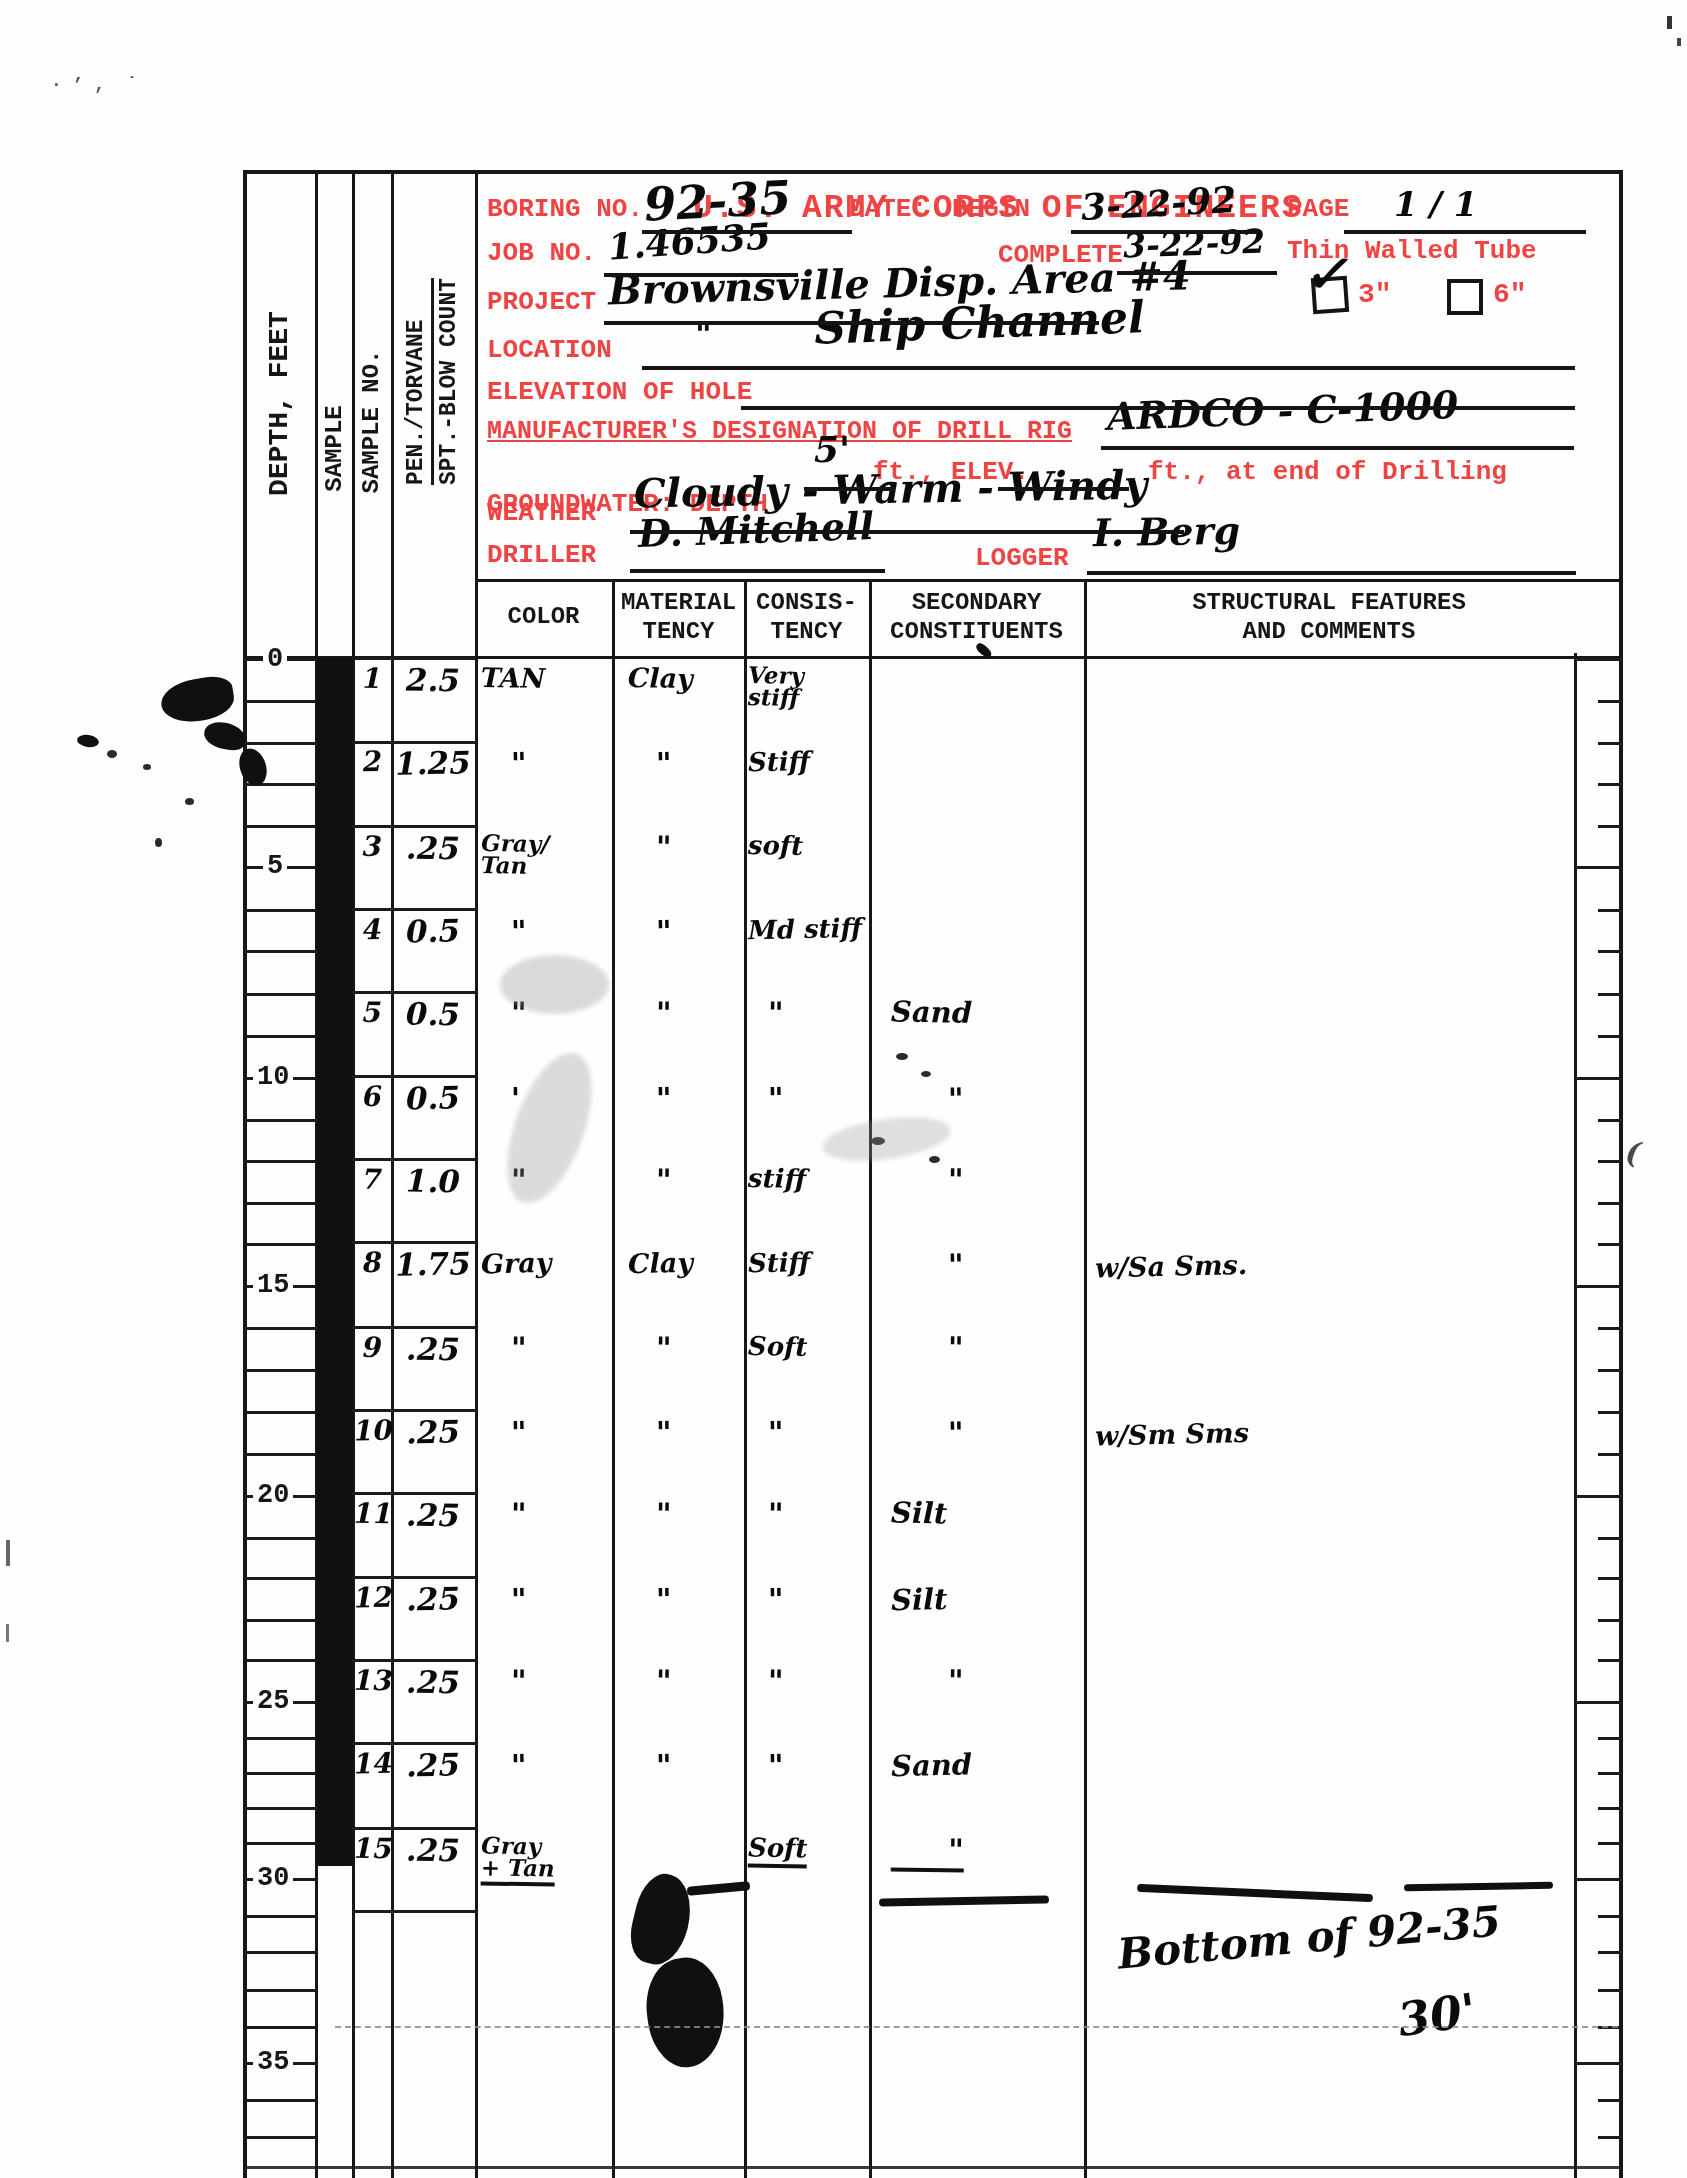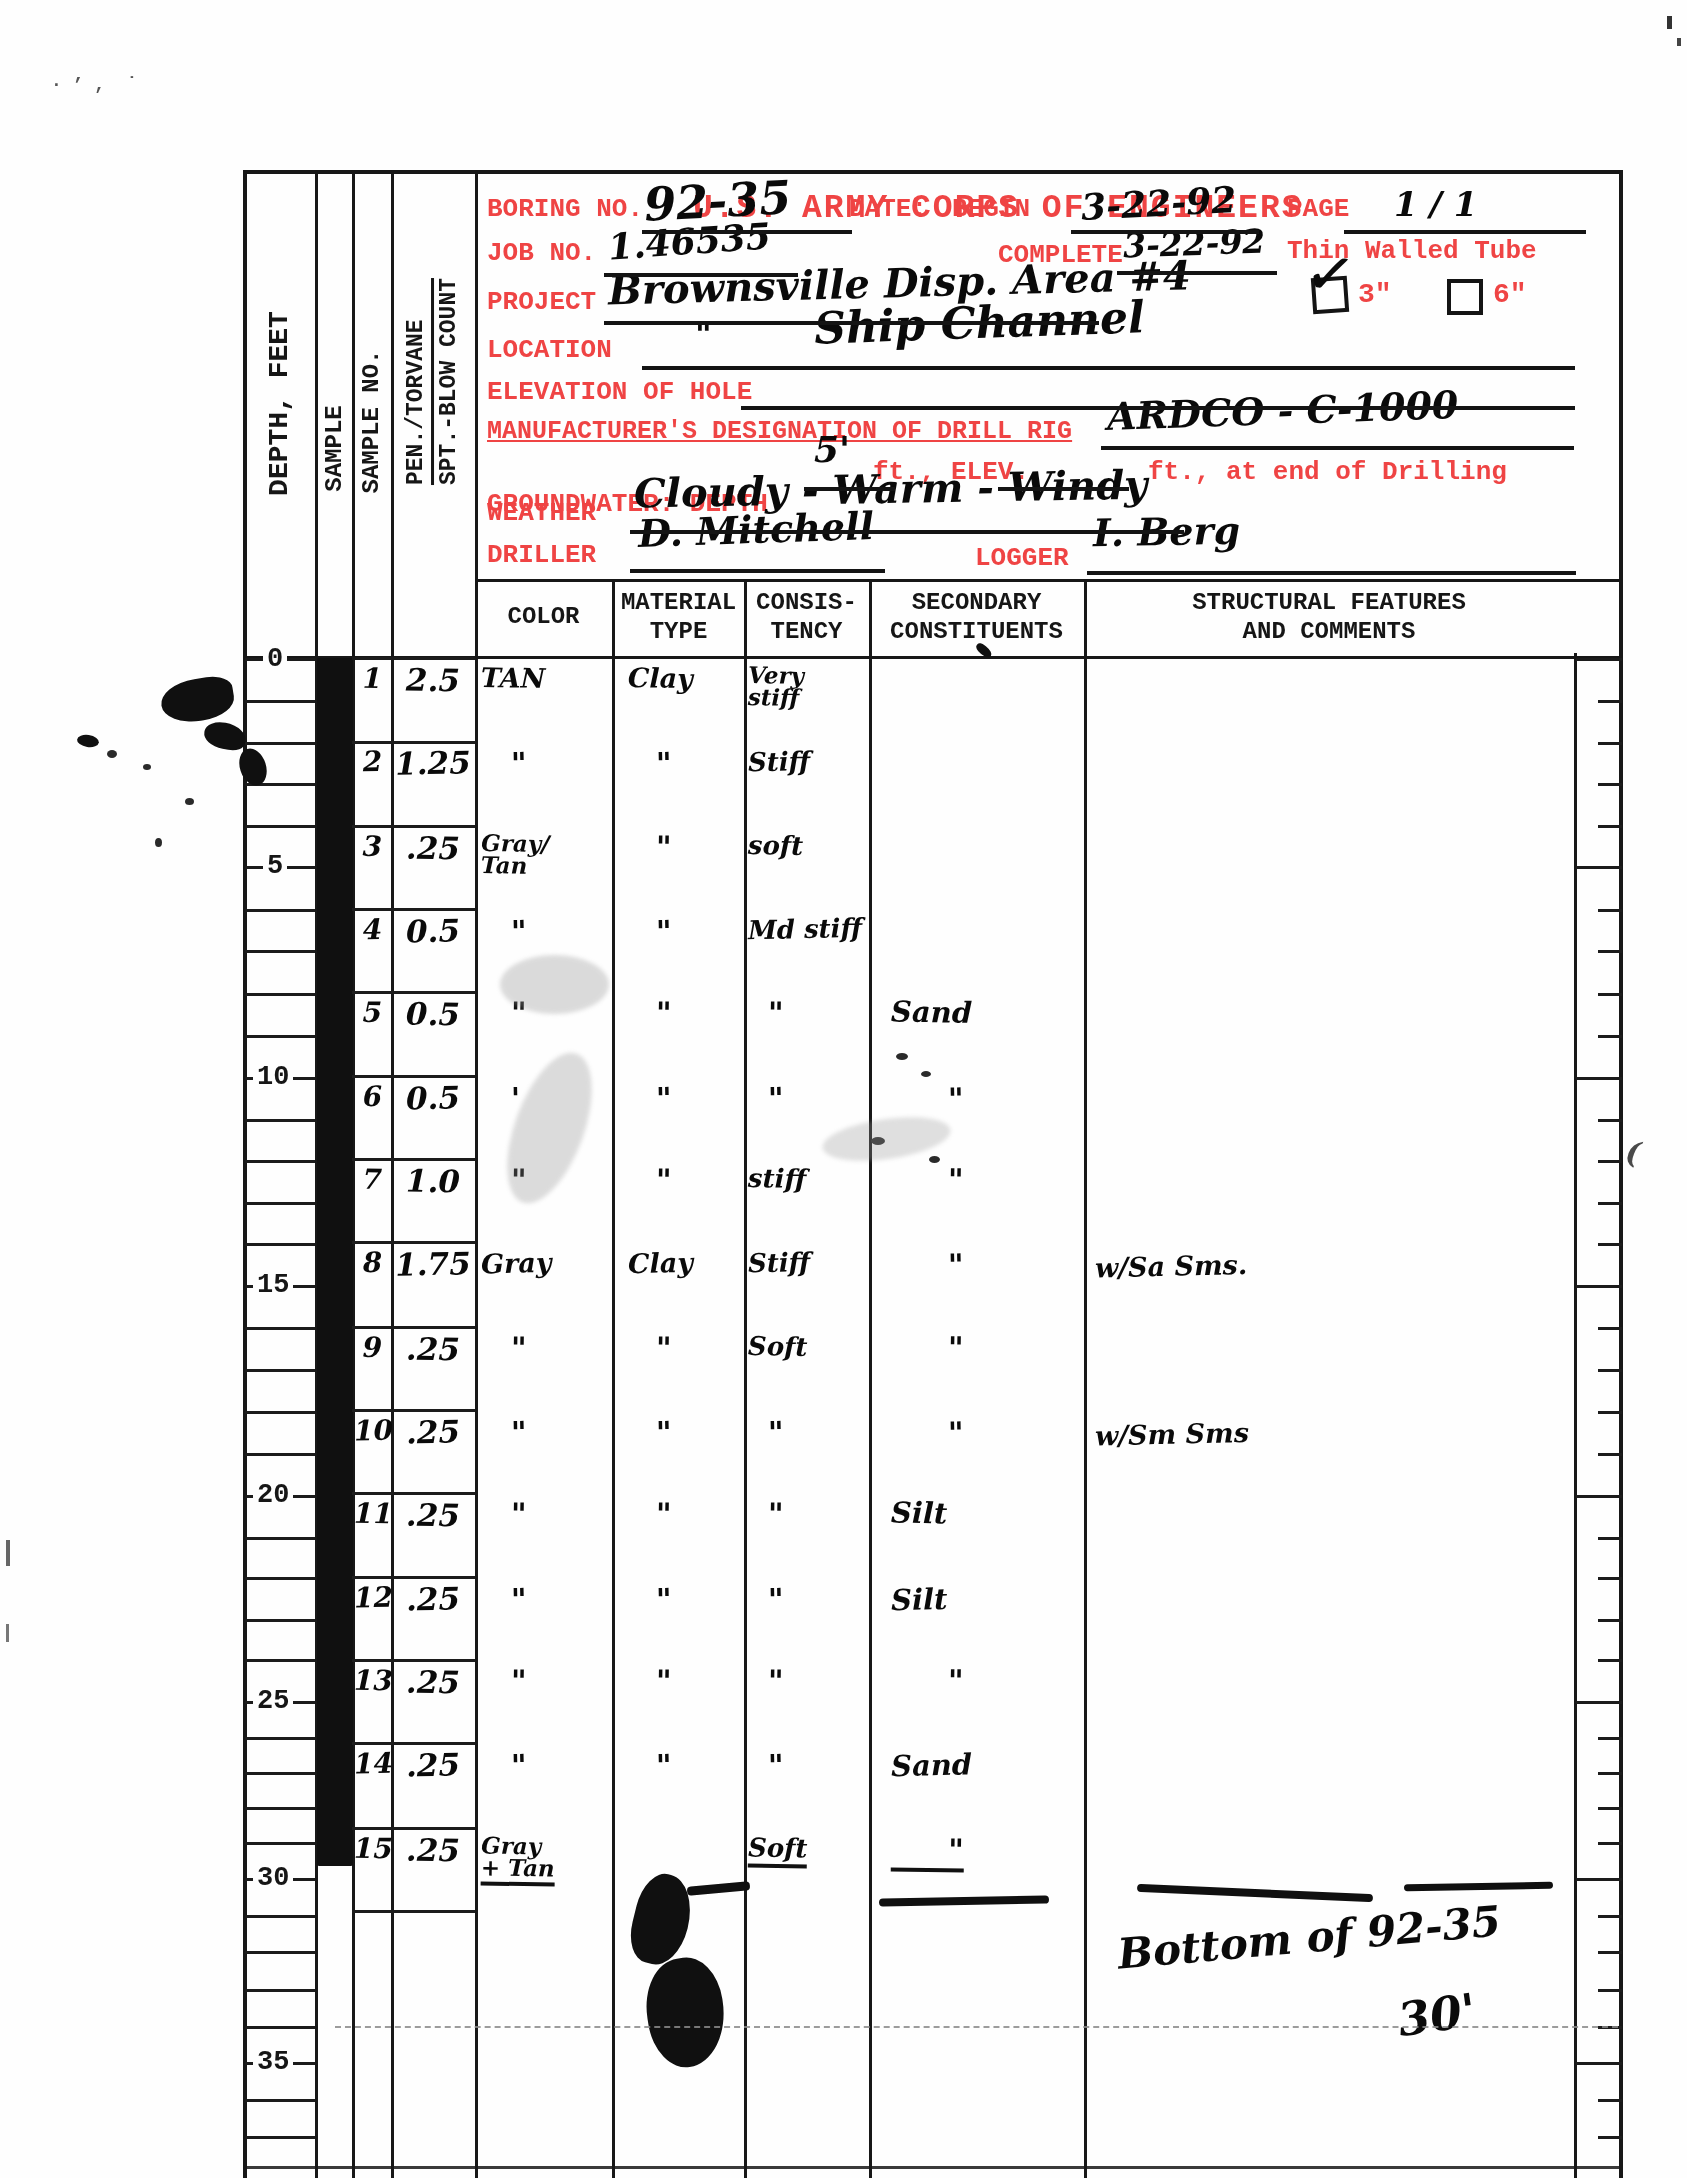--- a/index.html
+++ b/index.html
@@ -117,21 +117,21 @@
   </div>
   <div class="vlabel" style="left:391px;top:220px;width:84px;height:322px;">
     <span style="transform:rotate(-90deg);display:inline-block;">
       <span style="display:block;border-bottom:3px solid #161616;padding-bottom:2px;font-size:23px;">PEN./TORVANE</span>
       <span style="display:block;padding-top:2px;font-size:23px;">SPT.-BLOW COUNT</span>
     </span>
   </div>
 
   <div class="colhead" style="left:475px;top:579px;width:137px;height:77px;">COLOR</div>
   <div class="colhead" style="left:612px;top:579px;width:133px;height:77px;">MATERIAL
-TYPE</div>
+TENCY</div>
   <div class="colhead" style="left:744px;top:579px;width:125px;height:77px;">CONSIS-
 TENCY</div>
   <div class="colhead" style="left:869px;top:579px;width:215px;height:77px;">SECONDARY
 CONSTITUENTS</div>
   <div class="colhead" style="left:1084px;top:579px;width:490px;height:77px;">STRUCTURAL FEATURES
 AND COMMENTS</div>
 
   <div class="artifact" style="left:975px;top:646px;width:18px;height:9px;border-radius:40% 60% 50% 50%;transform:rotate(38deg);"></div>
 
   <div class="artifact" style="left:317px;top:658px;width:36px;height:1208px;border-radius:2px;"></div>

